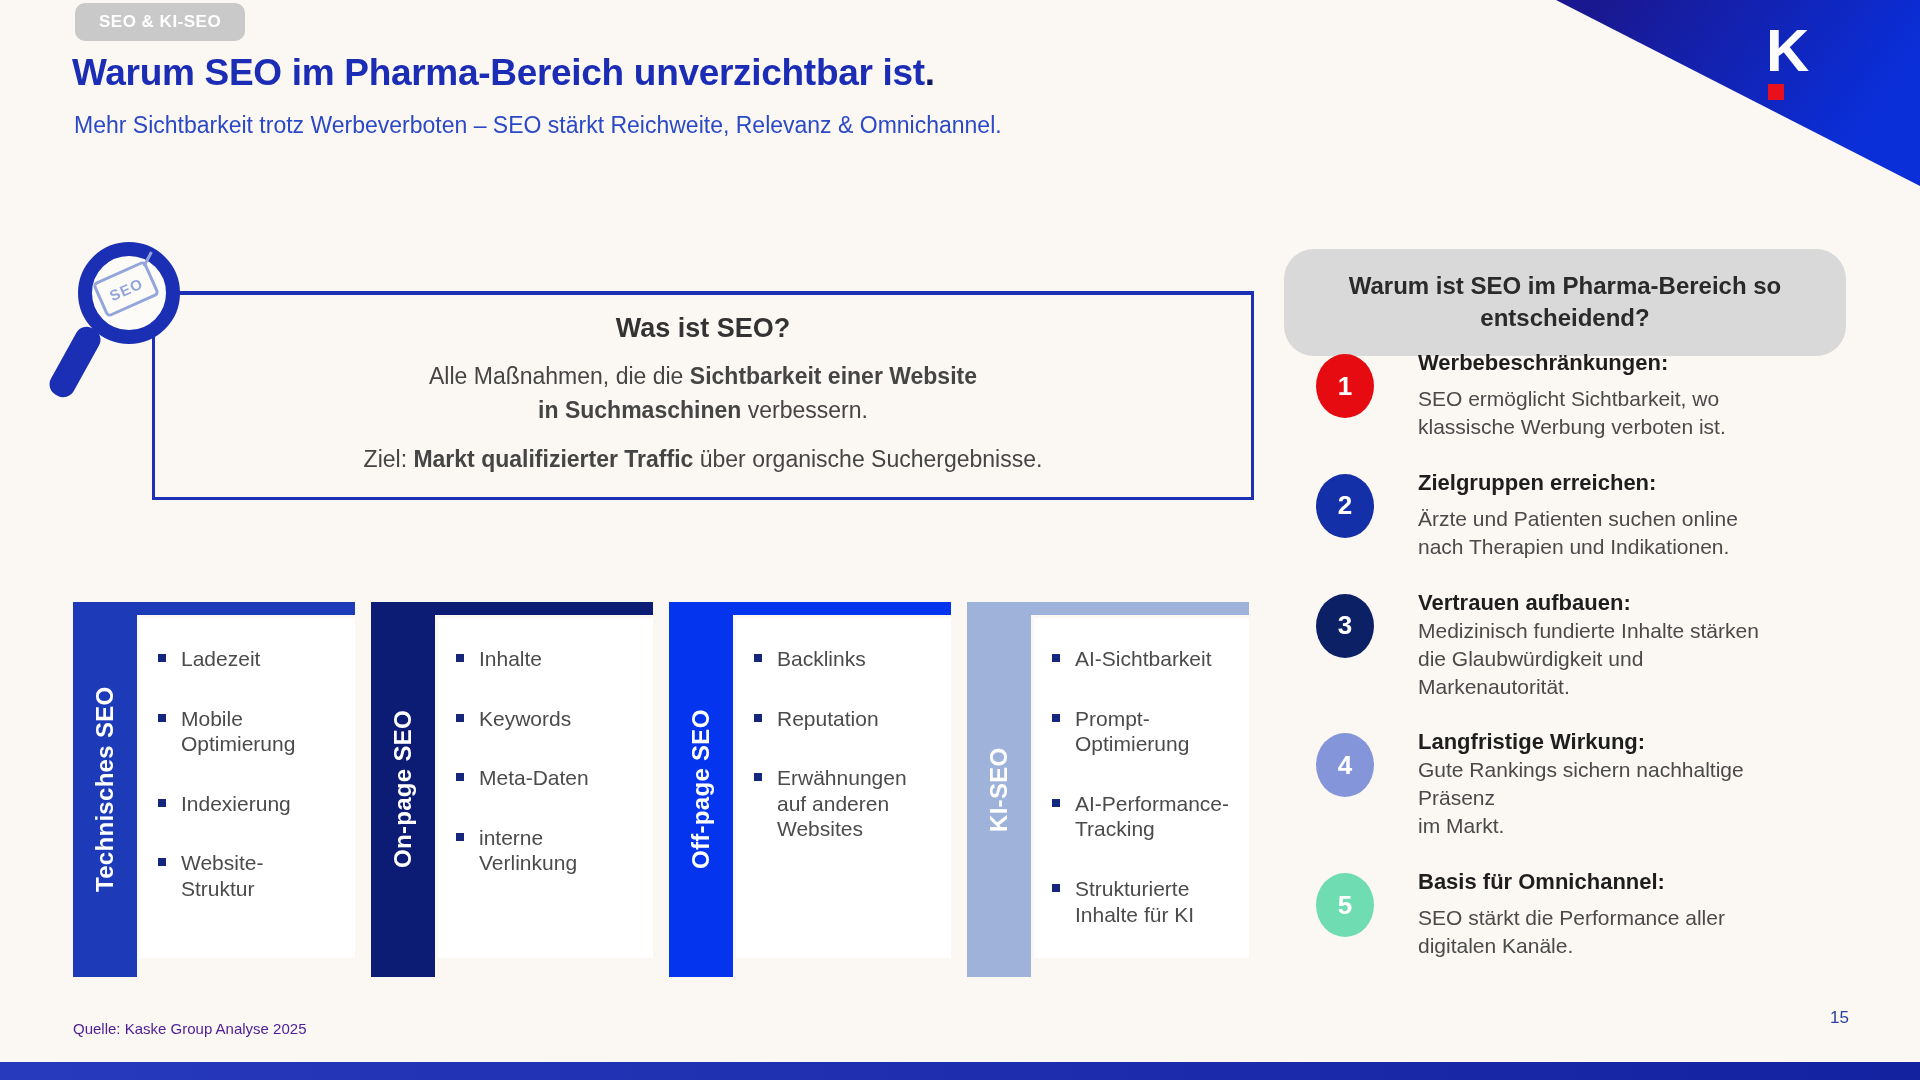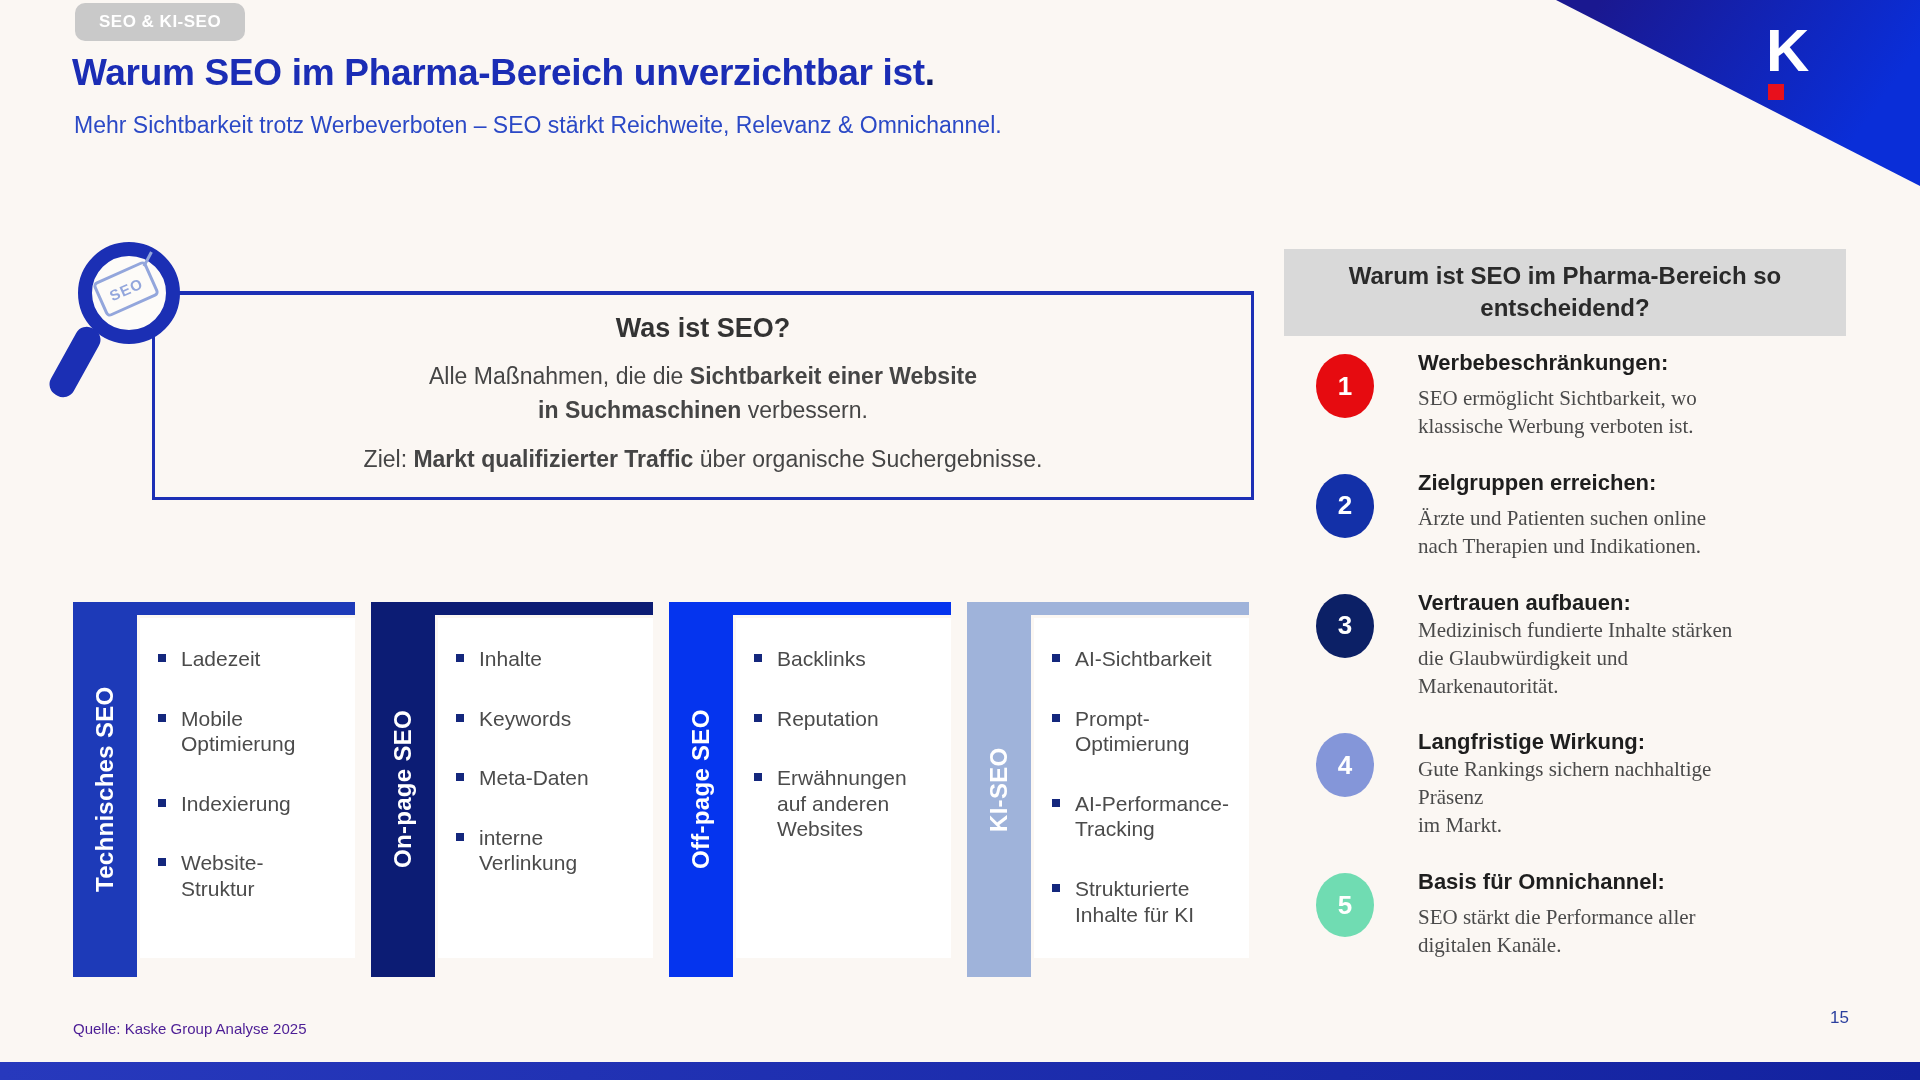--- a/index.html
+++ b/index.html
@@ -42,28 +42,28 @@
   .col-label{position:absolute;left:0;top:0;width:64px;height:375px;display:flex;align-items:center;justify-content:center;
     writing-mode:vertical-rl;transform:rotate(180deg);color:#fff;font-weight:bold;font-size:24px;letter-spacing:.3px;}
   .col-card{position:absolute;left:67px;top:16px;width:215px;height:340px;background:#fff;box-sizing:border-box;padding:28px 0 0 18px;}
   .col-items{list-style:none;margin:0;padding:0;display:flex;flex-direction:column;gap:34px;}
   .col-items li{display:flex;gap:15px;}
   .bullet-sq{flex:0 0 auto;width:8px;height:8px;background:#14277d;margin-top:8px;}
   .bullet-text{font-size:21px;color:#4b4b4b;line-height:1.22;white-space:pre-line;max-width:170px;}
 
   
   .reasons-header{position:absolute;left:1284px;top:249px;width:562px;box-sizing:border-box;background:#d9d9d9;
-    padding:11px 40px;text-align:center;font-size:24px;font-weight:bold;color:#2a2a2a;line-height:1.35;}
+    padding:21px 40px;text-align:center;font-size:24px;font-weight:bold;color:#2a2a2a;line-height:1.35;border-radius:30px;}
   .reasons{position:absolute;left:1284px;top:350px;width:580px;display:flex;flex-direction:column;gap:29px;}
   .reason{display:flex;align-items:flex-start;padding-left:32px;gap:44px;}
   .reason-circle{flex:0 0 auto;width:58px;height:64px;border-radius:50%;display:flex;align-items:center;justify-content:center;
     color:#fff;font-weight:bold;font-size:26px;margin-top:4px;}
   .reason-title{font-size:22px;font-weight:bold;color:#1e1e1e;margin-bottom:9px;}
   .reason.tight .reason-title{margin-bottom:1px;}
-  .reason-body{font-size:21px;color:#4a4a4a;line-height:1.33;white-space:pre-line;max-width:360px;font-family:Liberation Serif, serif;}
+  .reason-body{font-size:21px;color:#4a4a4a;line-height:1.33;white-space:pre-line;max-width:360px;}
 
   
   .source{position:absolute;left:73px;top:1020px;font-size:15px;color:#4c1d95;}
   .pagenum{position:absolute;left:1830px;top:1008px;font-size:17px;color:#2b3f9e;}
   .bottombar{position:absolute;left:0;bottom:0;width:100%;height:18px;background:linear-gradient(90deg,#2739bd,#13229f);}
 </style>
 </head>
 <body>
 
 <div class="slide">

